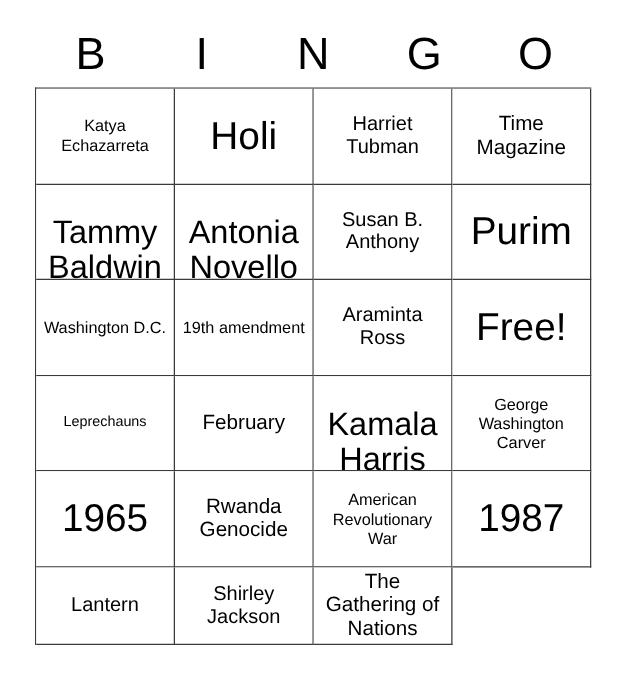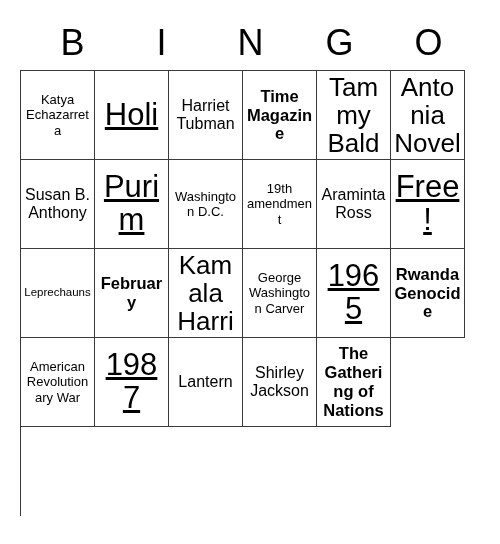--- a/index.html
+++ b/index.html
@@ -38,29 +38,29 @@
     align-items: center;
     justify-content: center;
     font-size: 36px;
     font-weight: 400;
     line-height: 1;
     color: #000000;
     letter-spacing: 0px;
   }
   .grid {
     position: absolute;
-    left: 20px;
+    left: 28px;
     top: 70px;
     width: 445px;
     height: 446px;
     box-sizing: border-box;
     border-top: 1.5px solid #3a3a3a;
     border-left: 1.5px solid #3a3a3a;
     display: grid;
-    grid-template-columns: repeat(6, 1fr);
+    grid-template-columns: repeat(4, 1fr);
     grid-template-rows: repeat(5, 1fr);
   }
   .cell {
     box-sizing: border-box;
     border-right: 1.5px solid #3a3a3a;
     border-bottom: 1.5px solid #3a3a3a;
     display: flex;
     align-items: center;
     justify-content: center;
     text-align: center;
@@ -71,24 +71,24 @@
   .cell-text {
     display: block;
     width: 100%;
     line-height: 1.12;
     color: #000000;
     word-break: break-word;
   }
   
   .fs-xs  { font-size: 11.5px; line-height: 1.2; text-align: center; }
   .fs-sm  { font-size: 13px;   line-height: 1.18; }
-  .fs-md  { font-size: 16.5px; line-height: 1.15; font-weight: bold; }
+  .fs-md  { font-size: 16.5px; line-height: 1.15; }
   .fs-lg  { font-size: 16px; line-height: 1.12; }
   .fs-xl  { font-size: 26px;   line-height: 1.08; margin-top: 28px; }
-  .fs-xxl { font-size: 31px;   line-height: 1.05; text-decoration: underline; }
+  .fs-xxl { font-size: 31px;   line-height: 1.05; }
 </style>
 </head>
 <body>
 
 <div class="card">
 
   <div class="header-row">
     <div class="header-cell">B</div>
     <div class="header-cell">I</div>
     <div class="header-cell">N</div>

